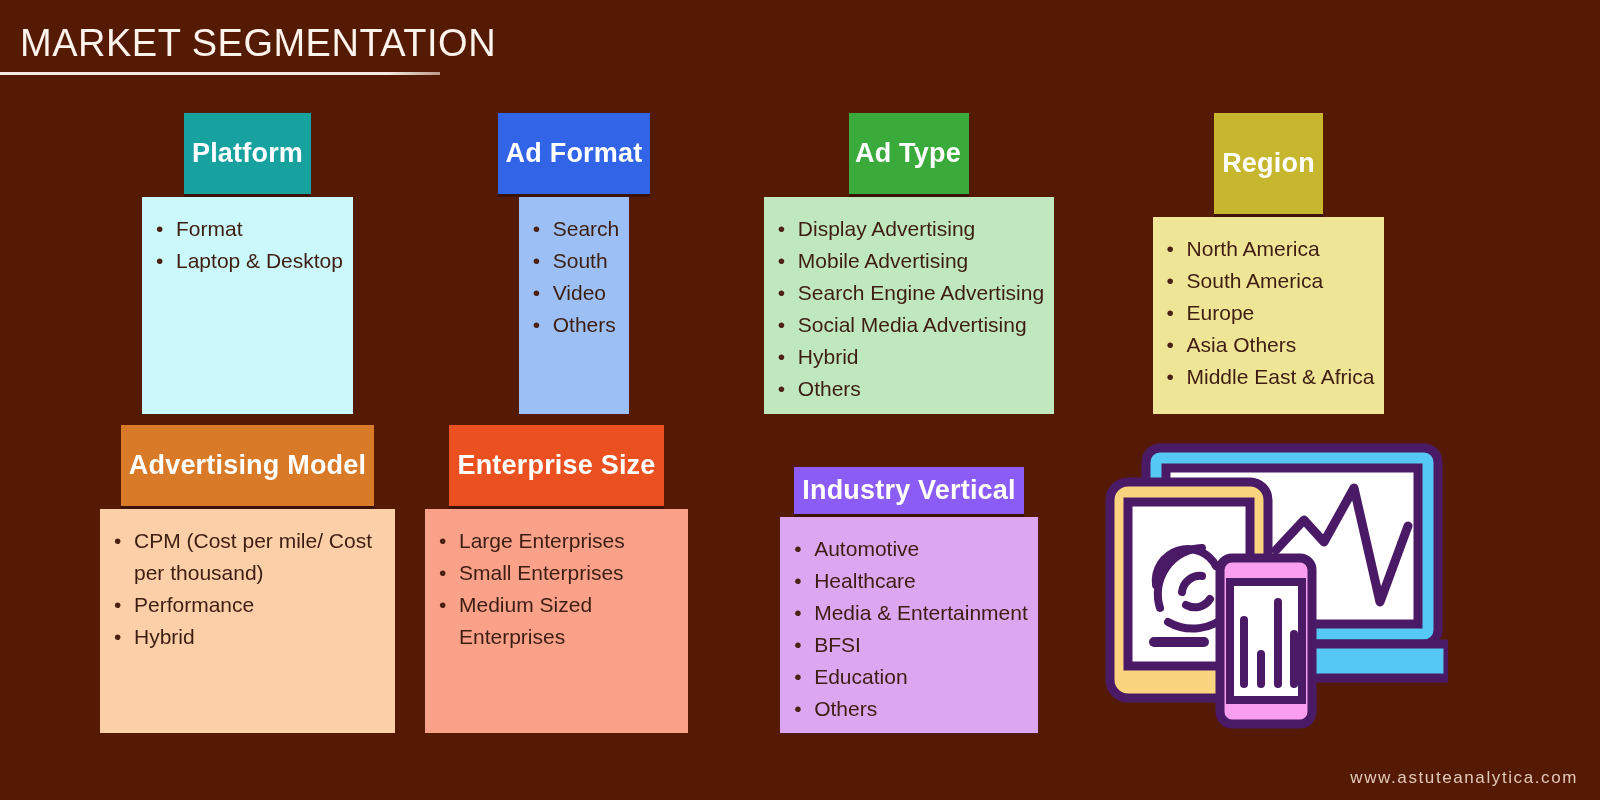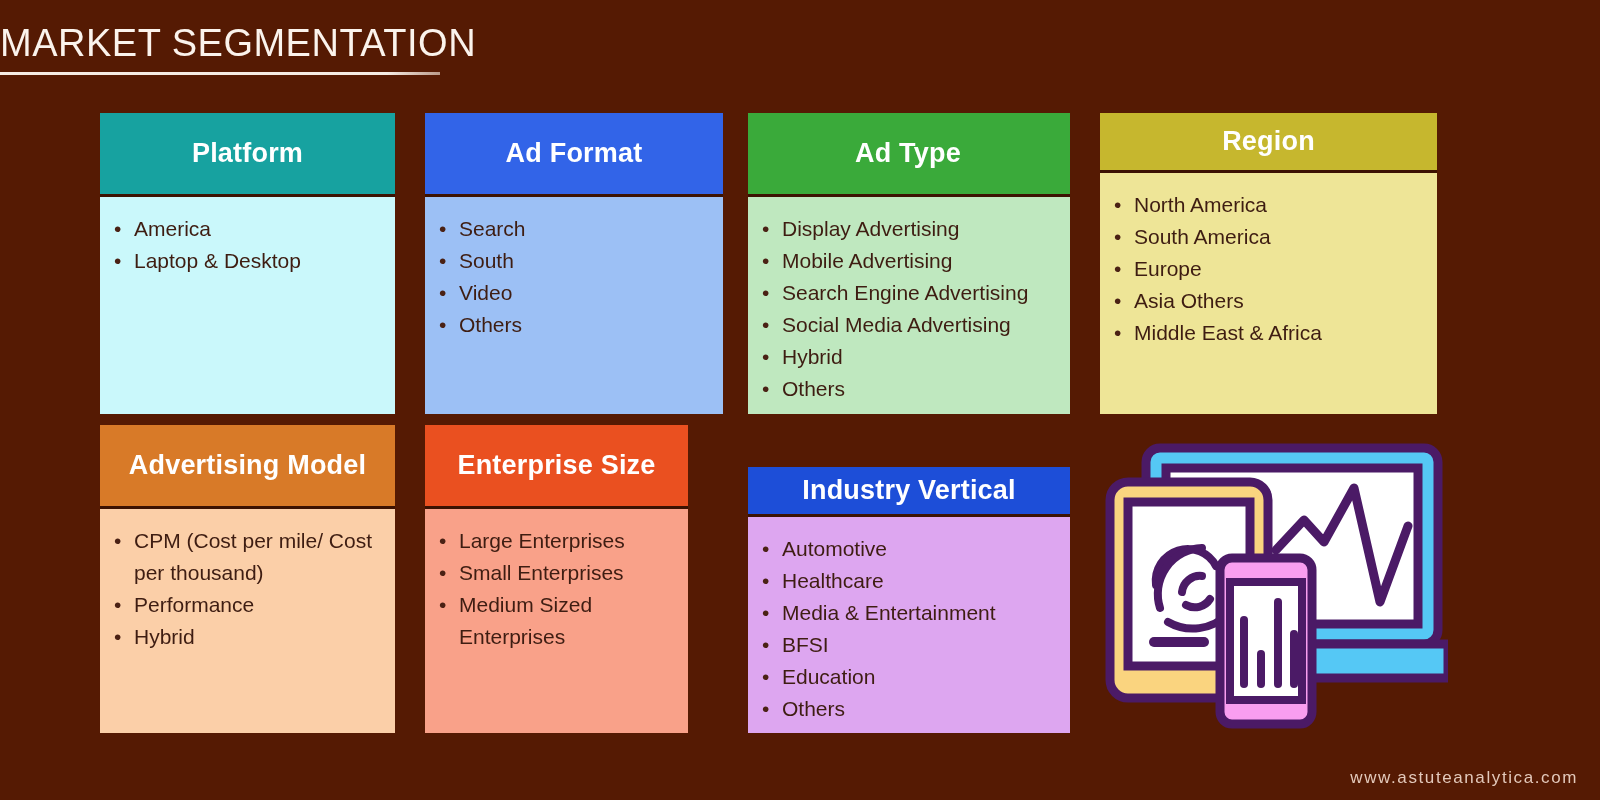--- a/index.html
+++ b/index.html
@@ -19,35 +19,37 @@
   #title-block {
     position:absolute;
     left:0; top:22px;
     width:440px;
   }
   #page-title {
     font-size:38px;
     font-weight:400;
     letter-spacing:0.5px;
     color:#fbf3ec;
+    padding-left:20px;
     line-height:1.15;
     white-space:nowrap;
   }
   #title-underline {
     margin-top:6px;
     height:3px;
     width:440px;
     background:linear-gradient(to right,#f6ece4 0%, #f6ece4 88%, #b99a8a 100%);
   }
 
   
   .card {
     position:absolute;
     display:flex;
     flex-direction:column;
+    align-items:center;
   }
   .card-header {
     height:84px;
     display:flex;
     align-items:center;
     justify-content:center;
     color:#ffffff;
     font-size:27px;
     font-weight:700;
     letter-spacing:0.2px;
@@ -107,21 +109,21 @@
     <div id="title-underline"></div>
   </div>
 
   <div id="cards-layer">
       <div class="card" style="left: 100px; top: 113px; width: 295px; height: 301px;">
         <div class="card-header" style="background: rgb(23, 162, 160); height: 84px;">Platform</div>
         <div class="card-body" style="background: rgb(202, 248, 251);">
           <ul class="bullet-list">
             <li class="bullet-row">
               <span class="bullet-dot">•</span>
-              <span class="bullet-text">America</span>
+              <span class="bullet-text">Format</span>
             </li>
             <li class="bullet-row">
               <span class="bullet-dot">•</span>
               <span class="bullet-text">Laptop &amp; Desktop</span>
             </li>
           </ul>
         </div>
       </div>
       <div class="card" style="left: 425px; top: 113px; width: 298px; height: 301px;">
         <div class="card-header" style="background: rgb(50, 100, 232); height: 84px;">Ad Format</div>
@@ -171,21 +173,21 @@
               <span class="bullet-text">Hybrid</span>
             </li>
             <li class="bullet-row">
               <span class="bullet-dot">•</span>
               <span class="bullet-text">Others</span>
             </li>
           </ul>
         </div>
       </div>
       <div class="card" style="left: 1100px; top: 113px; width: 337px; height: 301px;">
-        <div class="card-header" style="background: rgb(198, 183, 46); height: 60px;">Region</div>
+        <div class="card-header" style="background: rgb(198, 183, 46); height: 104px;">Region</div>
         <div class="card-body" style="background: rgb(238, 229, 151);">
           <ul class="bullet-list">
             <li class="bullet-row">
               <span class="bullet-dot">•</span>
               <span class="bullet-text">North America</span>
             </li>
             <li class="bullet-row">
               <span class="bullet-dot">•</span>
               <span class="bullet-text">South America</span>
             </li>
@@ -236,21 +238,21 @@
               <span class="bullet-text">Small Enterprises</span>
             </li>
             <li class="bullet-row">
               <span class="bullet-dot">•</span>
               <span class="bullet-text">Medium Sized Enterprises</span>
             </li>
           </ul>
         </div>
       </div>
       <div class="card" style="left: 748px; top: 425px; width: 322px; height: 308px;">
-        <div class="card-header" style="background: #1d4ed8; height: 84px; margin-top: 42px;">Industry Vertical</div>
+        <div class="card-header" style="background: #8b5cf6; height: 84px; margin-top: 42px;">Industry Vertical</div>
         <div class="card-body" style="background: rgb(221, 166, 240);">
           <ul class="bullet-list">
             <li class="bullet-row">
               <span class="bullet-dot">•</span>
               <span class="bullet-text">Automotive</span>
             </li>
             <li class="bullet-row">
               <span class="bullet-dot">•</span>
               <span class="bullet-text">Healthcare</span>
             </li>

